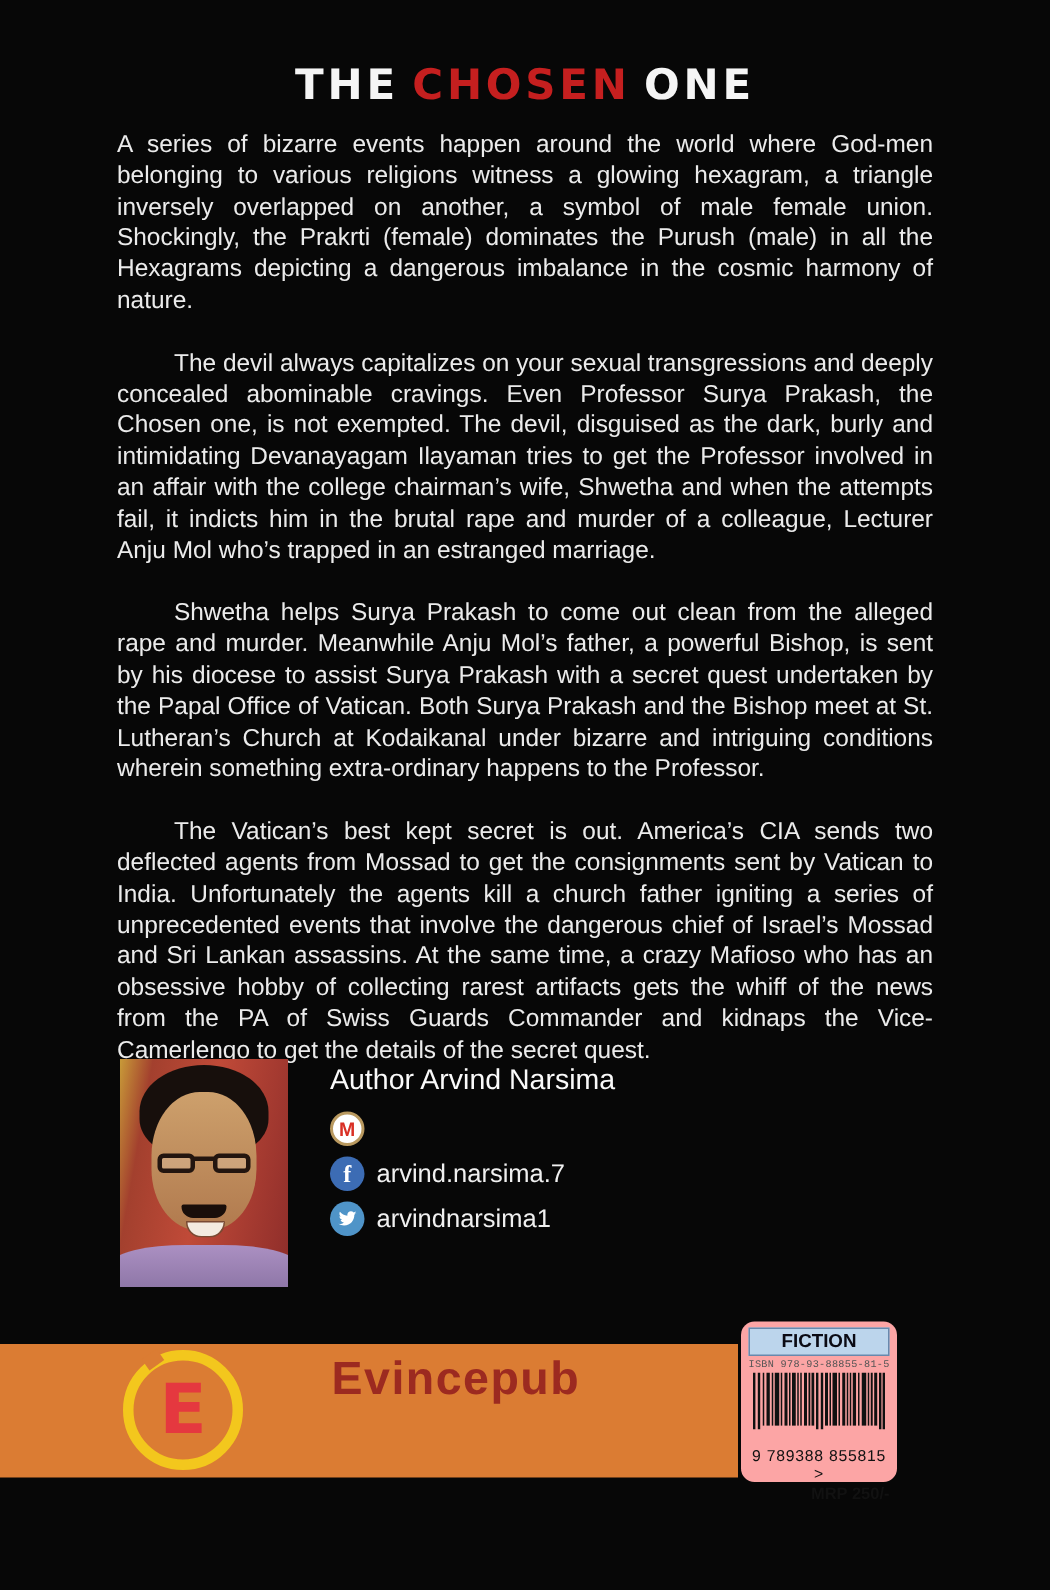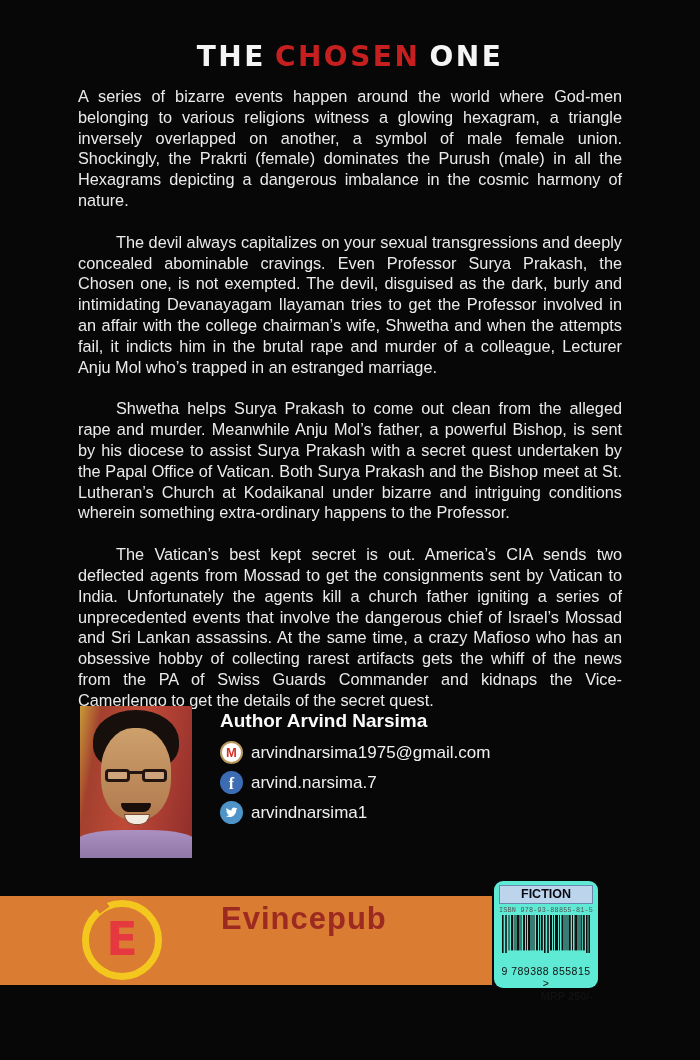--- a/index.html
+++ b/index.html
@@ -32,21 +32,21 @@
                border-radius:4px;background:rgba(245,225,205,.28);box-sizing:border-box;}
   .photo .lens.l{left:0;} .photo .lens.r{right:0;}
   .photo .bridge{position:absolute;left:24px;top:2px;width:14px;height:3px;background:#23150f;}
   .photo .mustache{position:absolute;top:97px;left:41px;width:30px;height:9px;background:#1a0e0a;
                    border-radius:2px 2px 12px 12px;}
   .photo .smile{position:absolute;top:108px;left:44px;width:24px;height:9px;background:#f4ebe0;
                 border:1px solid #7a4a33;border-radius:1px 1px 14px 14px;}
   .photo .shirt{position:absolute;bottom:0;left:-4px;right:-4px;height:28px;
                 background:linear-gradient(180deg,#ab90c2,#8f77a8);border-radius:40% 40% 0 0;}
   .info{margin-left:28px;padding-top:4px;color:#f2f2f2;}
-  .a-name{font-size:19px;margin-bottom:9px;color:#fafafa;font-weight:bold;}
+  .a-name{font-size:19px;margin-bottom:9px;color:#fafafa;}
   .c-row{display:flex;align-items:center;margin-bottom:7px;}
   .icon{width:23px;height:23px;border-radius:50%;margin-right:8px;flex:none;
         display:flex;align-items:center;justify-content:center;box-sizing:border-box;}
   .icon.gmail{background:#fff;border:2px solid var(--gmail_ring,#b9995f);}
   .icon.gmail i{font-style:normal;color:var(--gmail_red,#d93025);font-weight:bold;font-size:13px;line-height:1;}
   .icon.fb{background:var(--facebook_blue,#3c6cb4);color:#fff;font-weight:bold;font-size:16px;
            font-family:"Liberation Serif",serif;padding-top:3px;}
   .icon.tw{background:var(--twitter_blue,#4f94c8);}
   .icon.tw svg{width:13px;height:13px;fill:#fff;}
   .handle{font-size:17px;color:#f0f0f0;}
@@ -59,21 +59,21 @@
         display:flex;align-items:center;justify-content:center;}
   .logo-e{color:var(--logo_red,#e5383f);font-size:46px;font-weight:bold;line-height:1;
           font-family:"DejaVu Sans",sans-serif;margin-top:-2px;}
   .ring-gap{position:absolute;left:96px;top:6px;width:12px;height:9px;
             background:var(--banner_orange,#db7c33);transform:rotate(-35deg);}
   .pub-text{position:absolute;left:176px;top:7px;line-height:1;margin-left:45px;}
   .pub-name{font-size:31px;font-weight:bold;color:var(--publisher_name,#9c2a20);letter-spacing:1px;}
   .pub-type{font-size:29px;color:var(--publisher_type,#36302c);margin-top:6px;letter-spacing:1px;}
 
   
-  .barcode-box{position:absolute;left:494px;top:881px;width:104px;height:107px;background:#5eead4;
+  .barcode-box{position:absolute;left:494px;top:881px;width:104px;height:107px;background:#fca5a5;
                border-radius:9px;box-sizing:border-box;padding:4px 5px 0;}
   .fiction{background:var(--fiction_bg,#bcd5ec);border:1px solid #6889ad;text-align:center;
            font-weight:bold;font-size:12.5px;height:17px;line-height:16px;color:#0a0a14;}
   .isbn{font-family:"Liberation Mono",monospace;font-size:6.8px;color:#555;text-align:center;
         margin-top:2px;white-space:nowrap;letter-spacing:.2px;}
   .bars{display:block;width:88px;height:38px;margin:1px auto 0;}
   .ean{font-size:10.5px;color:#111;text-align:center;letter-spacing:.5px;margin-top:12px;}
   .price{font-size:11px;color:#111;text-align:right;font-weight:600;margin-top:1px;}
 </style>
 </head>
@@ -104,21 +104,20 @@
       <div class="mustache"></div>
       <div class="smile"></div>
       <div class="shirt"></div>
     </div>
     <div class="info">
       <div class="a-name">Author Arvind Narsima</div>
       <div class="c-row">
         <span class="icon gmail">
             <i>M</i>
           </span>
-        <span class="handle">arvindnarsima1975@gmail.com</span>
       </div>
       <div class="c-row">
         <span class="icon fb">f</span>
         <span class="handle">arvind.narsima.7</span>
       </div>
       <div class="c-row">
         <span class="icon tw">
           <svg viewBox="0 0 24 24" aria-hidden="true">
               <path d="M23.4 4.8c-.8.4-1.7.6-2.6.8.9-.6 1.6-1.4 2-2.5-.9.5-1.9.9-2.9 1.1C19 3.3 17.8 2.8 16.5 2.8c-2.4 0-4.4 2-4.4 4.4 0 .3 0 .7.1 1-3.7-.2-7-2-9.2-4.7-.4.7-.6 1.4-.6 2.2 0 1.5.8 2.9 2 3.7-.7 0-1.4-.2-2-.5v.1c0 2.1 1.5 3.9 3.5 4.3-.4.1-.8.2-1.2.2-.3 0-.6 0-.9-.1.6 1.8 2.2 3 4.1 3.1-1.5 1.2-3.4 1.9-5.5 1.9-.4 0-.7 0-1.1-.1 2 1.3 4.3 2 6.8 2 8.1 0 12.6-6.7 12.6-12.6v-.6c.9-.6 1.6-1.4 2.2-2.3z"></path>
             </svg>

